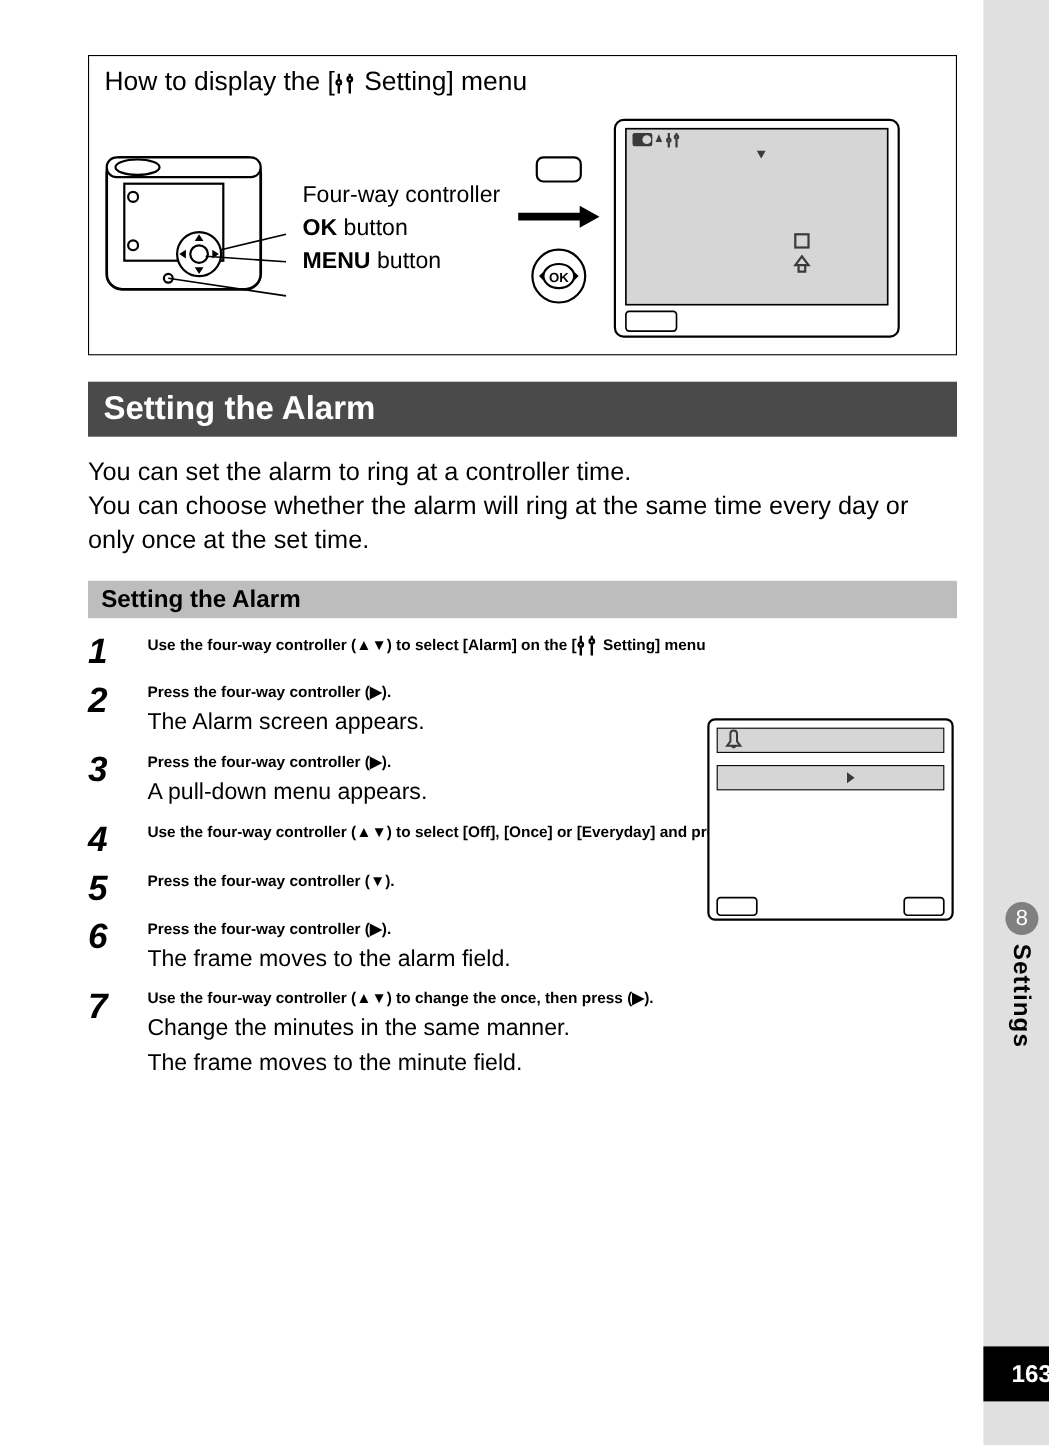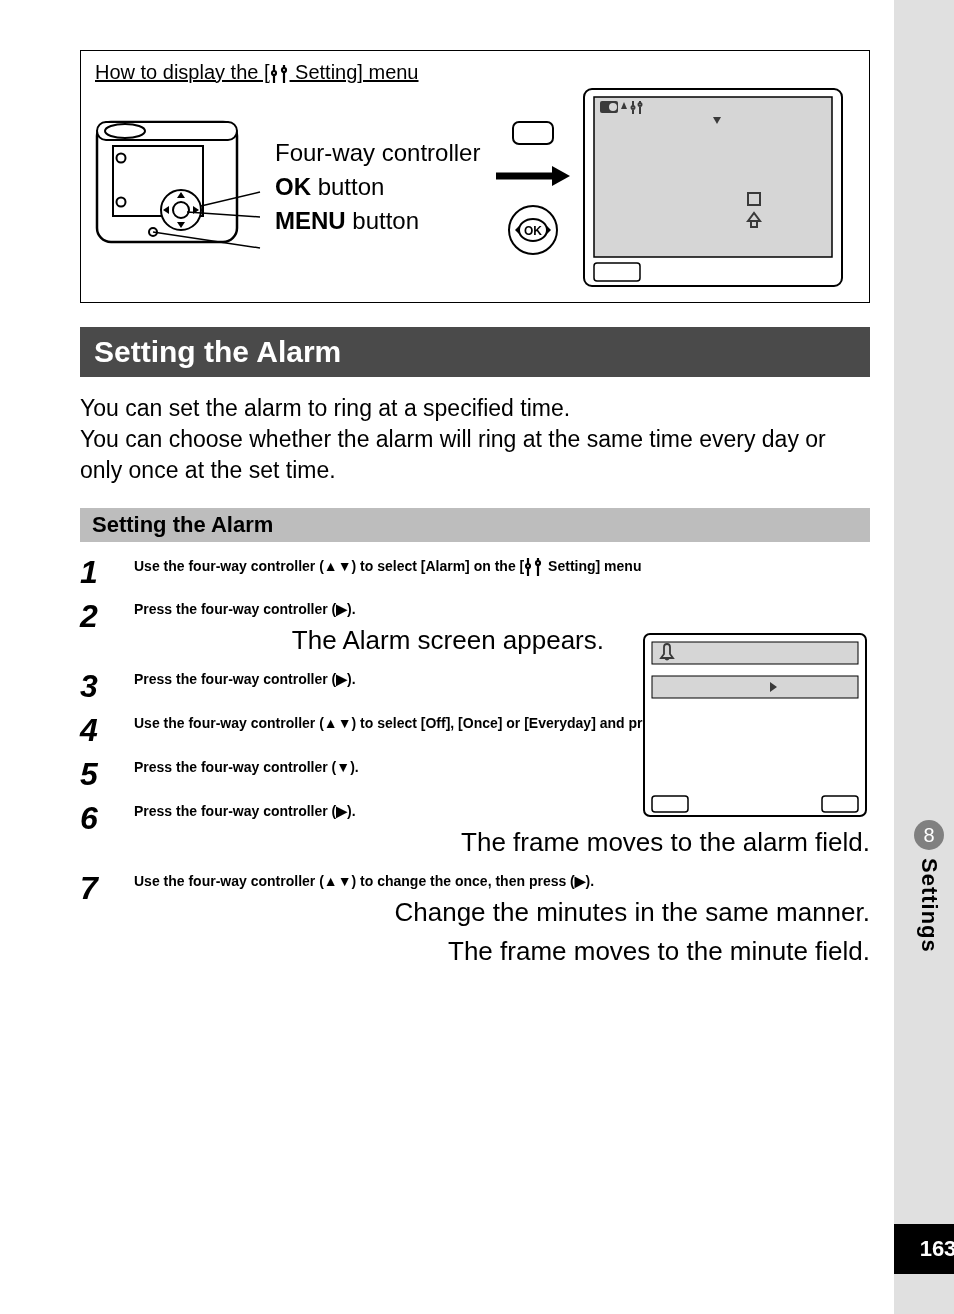--- a/index.html
+++ b/index.html
@@ -5,36 +5,36 @@
   * { box-sizing: border-box; margin: 0; padding: 0; }
   html, body { width: 954px; height: 1314px; font-family: Arial, Helvetica, sans-serif; background: #fff; color: #000; }
   .page { position: relative; width: 954px; height: 1314px; }
   .right-strip { position: absolute; right: 0; top: 0; width: 60px; height: 1314px; background: #e0e0e0; }
   .page-num-block { position: absolute; right: 0; bottom: 40px; width: 60px; height: 50px; background: #000; color: #fff; font-size: 22px; font-weight: bold; display: flex; align-items: center; justify-content: center; padding-left: 28px; }
   .side-tab { position: absolute; right: 10px; top: 820px; display: flex; flex-direction: column; align-items: center; }
   .side-tab .chapter-circle { width: 30px; height: 30px; border-radius: 50%; background: #808080; color: #fff; font-size: 20px; display: flex; align-items: center; justify-content: center; margin-bottom: 8px; }
   .side-tab .chapter-label { writing-mode: vertical-rl; font-weight: bold; font-size: 22px; letter-spacing: 1px; }
   .content { position: absolute; left: 80px; top: 50px; width: 790px; }
   .diagram-box { border: 1.5px solid #000; padding: 10px 14px 12px 14px; margin-bottom: 24px; }
-  .diagram-caption { font-size: 20px; margin-bottom: 0; text-decoration: underline; }
+  .diagram-caption { font-size: 24px; margin-bottom: 16px; }
   .diagram-row { display: flex; align-items: center; gap: 10px; }
   .camera-svg { width: 170px; height: 170px; flex-shrink: 0; }
-  .labels-col { display: flex; flex-direction: column; justify-content: center; font-size: 24px; gap: 6px; }
+  .labels-col { display: flex; flex-direction: column; justify-content: center; font-size: 21px; gap: 6px; }
   .labels-col .lbl { white-space: nowrap; }
   .arrow-col { display: flex; flex-direction: column; align-items: center; gap: 16px; margin-left: 6px; }
   .screen-svg { width: 266px; height: 205px; flex-shrink: 0; }
   .section-title { background: #4a4a4a; color: #fff; font-size: 30px; font-weight: bold; padding: 8px 14px; margin-bottom: 16px; }
   .intro { font-size: 23px; line-height: 1.35; margin-bottom: 22px; }
   .subheading { background: #bdbdbd; font-size: 22px; font-weight: bold; padding: 4px 12px; margin-bottom: 14px; }
   .steps { position: relative; }
   .step { display: flex; margin-bottom: 12px; }
   .step-num { width: 54px; font-size: 32px; font-weight: bold; font-style: italic; line-height: 1; flex-shrink: 0; }
   .step-body { flex: 1; }
   .step-body .h { font-size: 14px; font-weight: bold; line-height: 1.35; }
-  .step-body .d { font-size: 26px; line-height: 1.35; margin-top: 4px; text-align: right; }
+  .step-body .d { font-size: 21px; line-height: 1.35; margin-top: 4px; }
   .ok-text { font-family: Arial, Helvetica, sans-serif; font-weight: bold; }
   .inline-screen { position: absolute; right: 0; top: 74px; }
   .inline-screen svg { width: 230px; height: 190px; }
   .bold-ok { font-weight: bold; }
   .bold-menu { font-weight: bold; }
   .toolicon { display:inline-block; vertical-align: middle; width: 20px; height: 22px; }
 </style>
 </head>
 <body>
 
@@ -111,21 +111,21 @@
           <rect x="168" y="108" width="12" height="12" fill="none" stroke="#3a3a3a" stroke-width="2"></rect>
           <path d="M168 136 L174 128 L180 136 Z M171 136 L171 142 L177 142 L177 136" fill="none" stroke="#3a3a3a" stroke-width="2"></path>
           <rect x="14" y="178" width="46" height="18" rx="3" fill="#fff" stroke="#000" stroke-width="1.5"></rect>
         </svg>
       </div>
     </div>
 
     <div class="section-title">Setting the Alarm</div>
 
     <div class="intro">
-      <div>You can set the alarm to ring at a specified time.</div>
+      <div>You can set the alarm to ring at a controller time.</div>
       <div>You can choose whether the alarm will ring at the same time every day or only once at the set time.</div>
     </div>
 
     <div class="subheading">Setting the Alarm</div>
 
     <div class="steps">
 
       <div class="inline-screen">
         <svg viewBox="0 0 230 190">
           <rect x="4" y="4" width="222" height="182" rx="6" fill="#fff" stroke="#000" stroke-width="2"></rect>
@@ -154,20 +154,21 @@
         <div class="step-body" style="max-width:470px;">
           <div class="h"><span>Press the four-way controller (</span><span>▶</span><span>).</span></div>
           <div class="d">The Alarm screen appears.</div>
         </div>
       </div>
 
       <div class="step">
         <div class="step-num">3</div>
         <div class="step-body" style="max-width:470px;">
           <div class="h"><span>Press the four-way controller (</span><span>▶</span><span>).</span></div>
+          <div class="d">A pull-down menu appears.</div>
         </div>
       </div>
 
       <div class="step">
         <div class="step-num">4</div>
         <div class="step-body">
           <div class="h"><span>Use the four-way controller (</span><span>▲▼</span><span>) to select [Off], [Once] or [Everyday] and press the </span><span class="ok-text">OK</span><span> button.</span></div>
         </div>
       </div>
 

